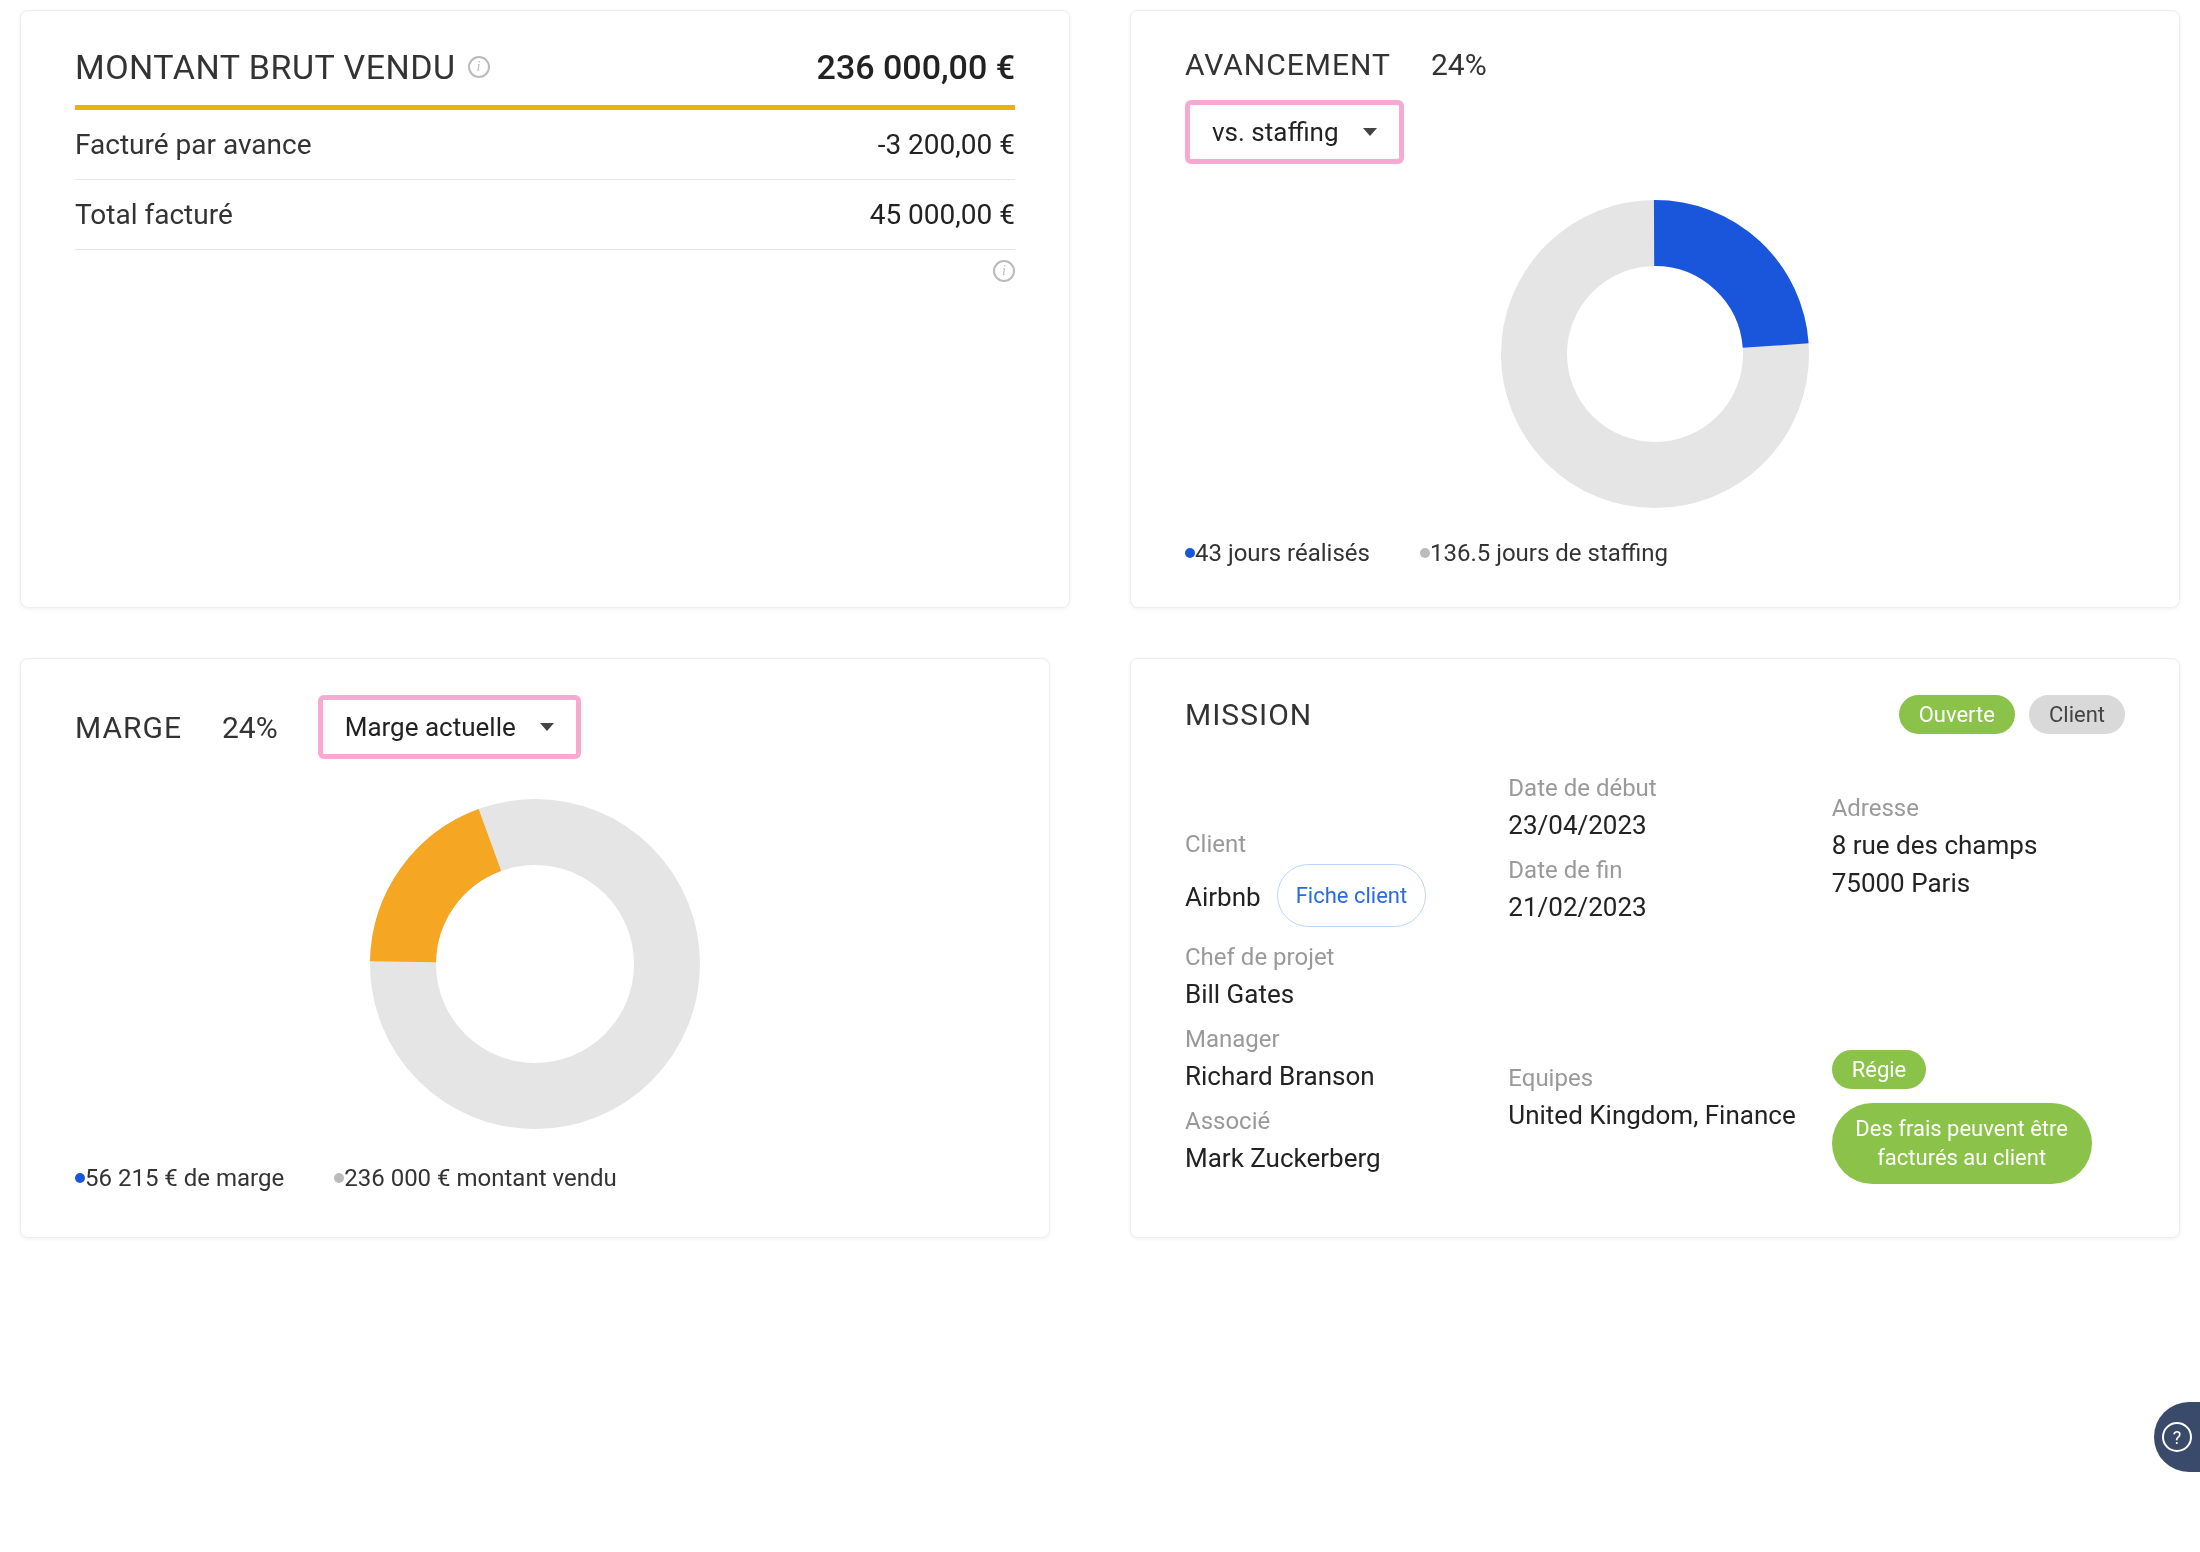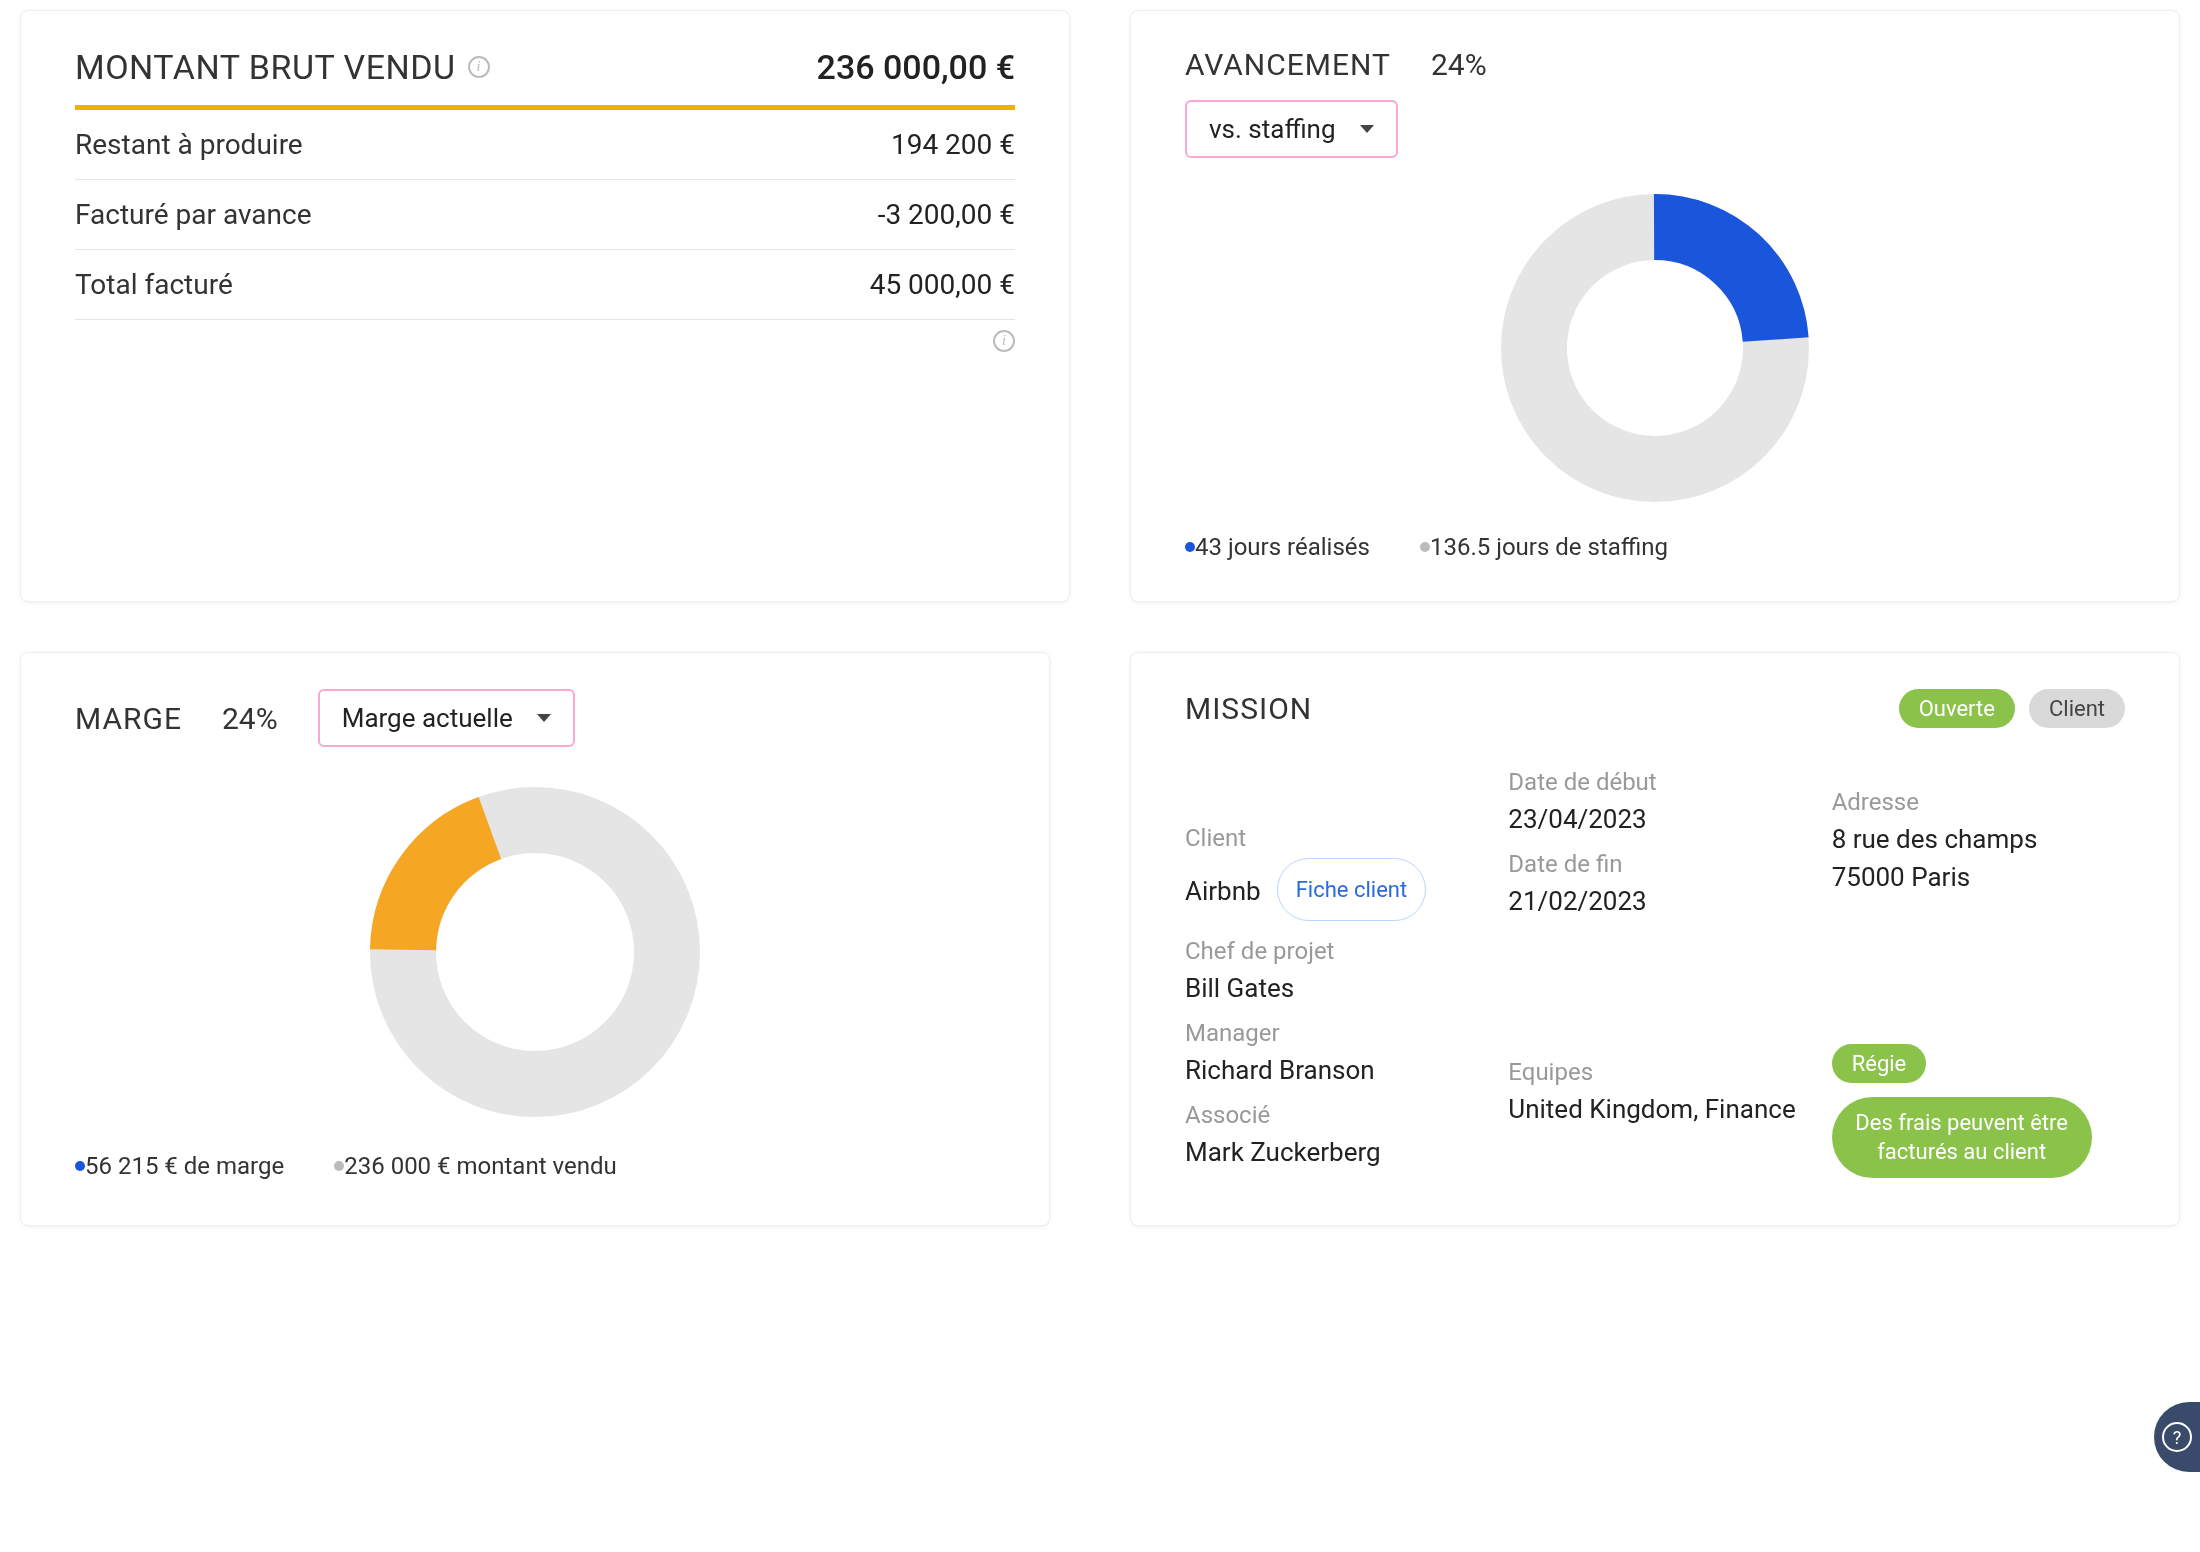--- a/index.html
+++ b/index.html
@@ -89,21 +89,21 @@
 }
 .pct {
   font-size: 30px;
   font-weight: 400;
   color: #333;
 }
 .select-box {
   display: inline-flex;
   align-items: center;
   gap: 24px;
-  border: 2px solid #f9a8d4;
+  border: 5px solid #f9a8d4;
   border-radius: 6px;
   padding: 12px 22px;
   font-size: 26px;
   cursor: pointer;
   background: #fff;
 }
 .chevron-down {
   width: 0; height: 0;
   border-left: 7px solid transparent;
   border-right: 7px solid transparent;
@@ -195,24 +195,20 @@
 
 <div class="grid">
 
   <div class="card card-montant">
     <div class="montant-header">
       <div class="montant-title">
         <span>MONTANT BRUT VENDU</span>
         <span class="info-icon">i</span>
       </div>
       <div class="montant-amount">236 000,00 €</div>
-    </div>
-    <div class="montant-row">
-      <div class="montant-label">Restant à produire</div>
-      <div class="montant-value">194 200 €</div>
     </div>
     <div class="montant-row">
       <div class="montant-label">Facturé par avance</div>
       <div class="montant-value">-3 200,00 €</div>
     </div>
     <div class="montant-row">
       <div class="montant-label">Total facturé</div>
       <div class="montant-value">45 000,00 €</div>
     </div>
     <div class="info-right">

